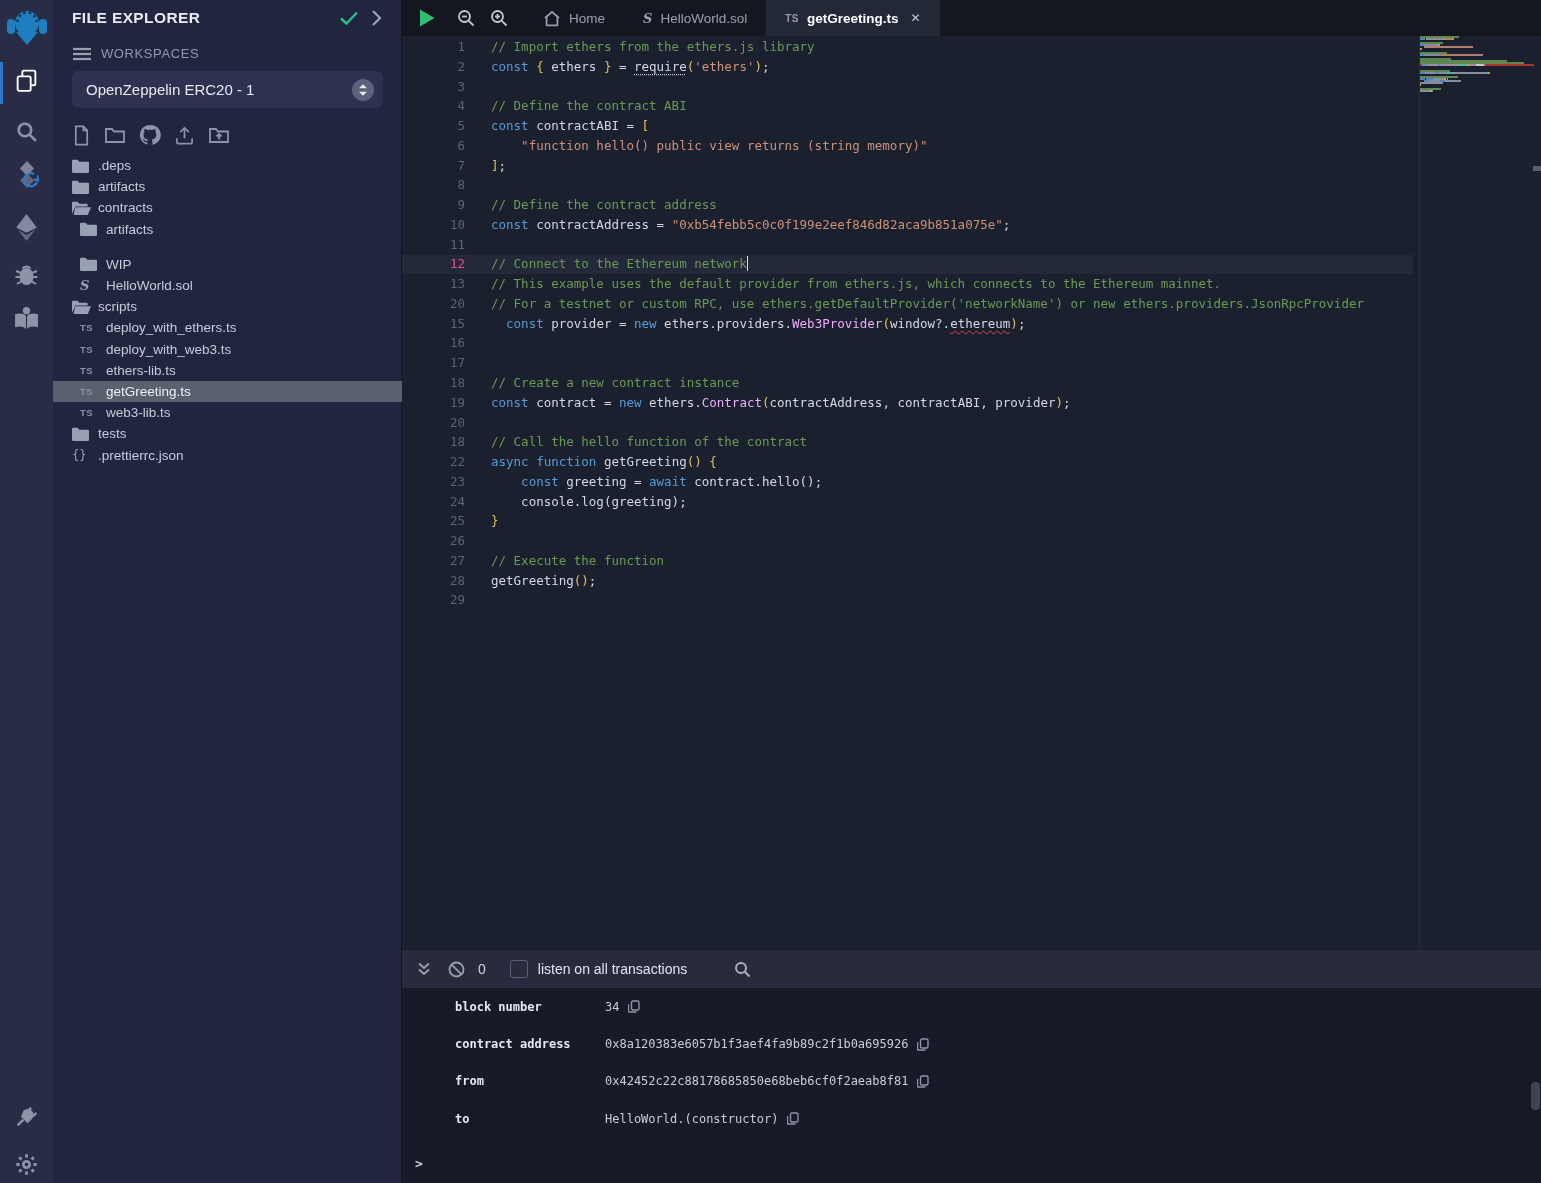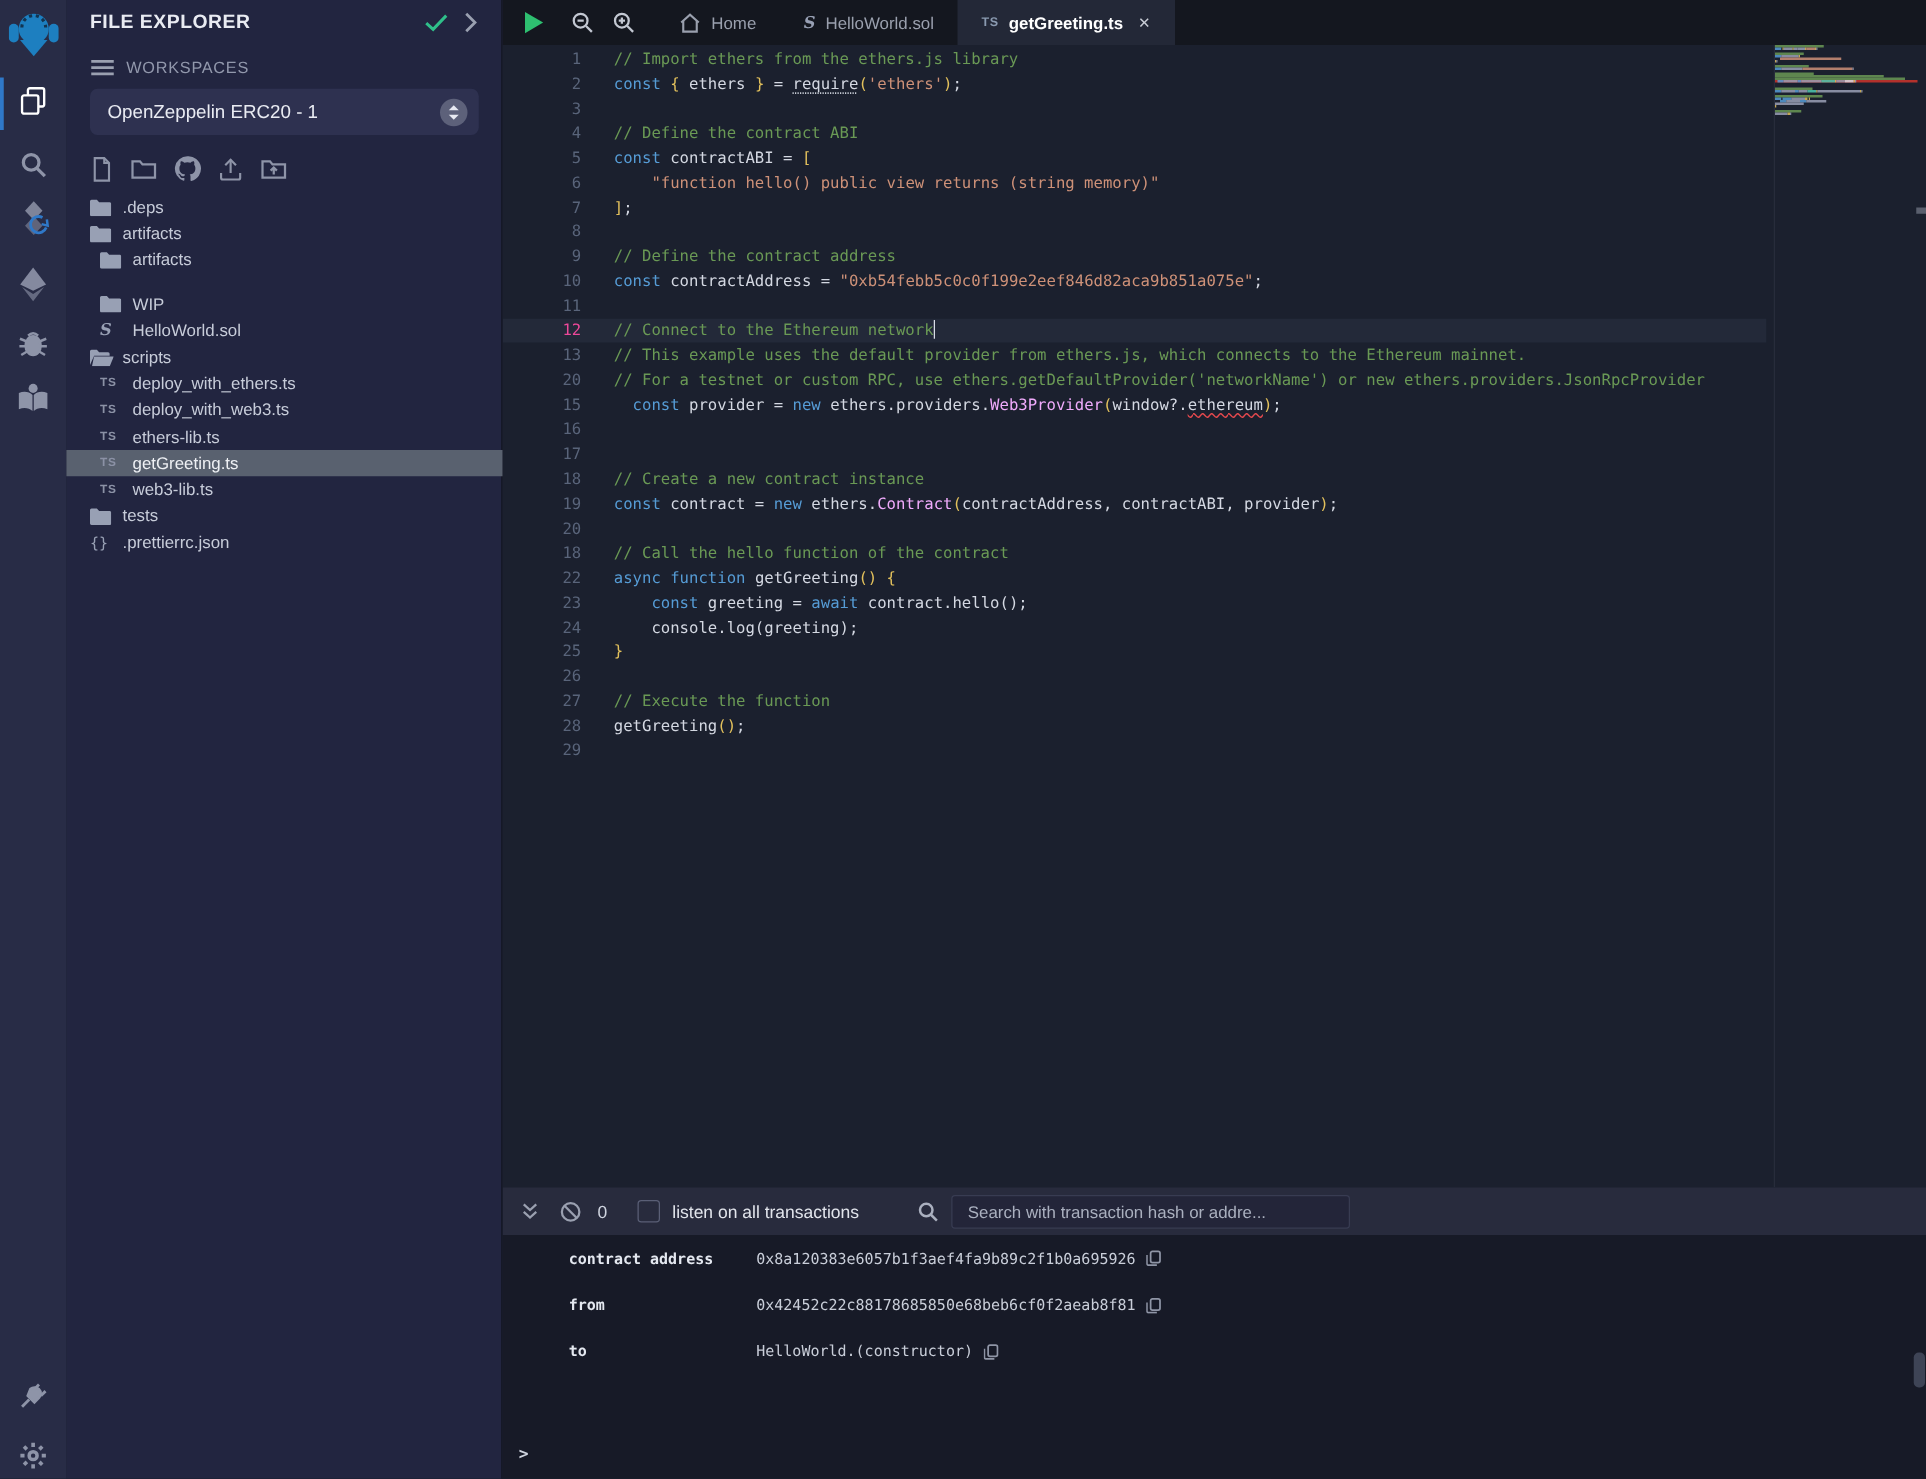--- a/index.html
+++ b/index.html
@@ -250,20 +250,29 @@
         </span>
         <span>.deps</span>
       </div>
       <div class="trow" style="padding-left: 19px;">
         <span class="ticon">
           <svg width="17" height="14" viewBox="0 0 17 14" fill="#98a0b4">
             <path d="M0 2 a1.2 1.2 0 0 1 1.2 -1.2 h4.3 l1.8 2 h8.5 a1.2 1.2 0 0 1 1.2 1.2 v8.8 a1.2 1.2 0 0 1 -1.2 1.2 h-14.6 a1.2 1.2 0 0 1 -1.2 -1.2 z"></path>
           </svg>
         </span>
         <span>artifacts</span>
+      </div>
+      <div class="trow" style="padding-left: 19px;">
+        <span class="ticon">
+          <svg width="19" height="14" viewBox="0 0 19 14" fill="#98a0b4">
+            <path d="M0 2 a1.2 1.2 0 0 1 1.2 -1.2 h4.3 l1.8 2 h7.2 a1.2 1.2 0 0 1 1.2 1.2 v1.5 h-12.4 l-3.3 7.5 z"></path>
+            <path d="M3.2 6.2 h15.8 l-3.2 7.8 h-14.2 z"></path>
+          </svg>
+        </span>
+        <span>contracts</span>
       </div>
       <div class="trow" style="padding-left: 27px;">
         <span class="ticon">
           <svg width="17" height="14" viewBox="0 0 17 14" fill="#98a0b4">
             <path d="M0 2 a1.2 1.2 0 0 1 1.2 -1.2 h4.3 l1.8 2 h8.5 a1.2 1.2 0 0 1 1.2 1.2 v8.8 a1.2 1.2 0 0 1 -1.2 1.2 h-14.6 a1.2 1.2 0 0 1 -1.2 -1.2 z"></path>
           </svg>
         </span>
         <span>artifacts</span>
       </div>
       <div class="trow" style="padding-left: 27px; margin-top: 14px;">
@@ -464,24 +473,33 @@
         </span>
       <span class="t-count">0</span>
       <span class="t-check"></span>
       <span class="t-listen">listen on all transactions</span>
       <span class="mi t-search-ic">
           <svg width="17" height="17" viewBox="0 0 17 17" fill="none" stroke="#aab0bf" stroke-width="2">
             <circle cx="7" cy="7" r="5"></circle>
             <line x1="10.8" y1="10.8" x2="15.5" y2="15.5"></line>
           </svg>
         </span>
-      <input class="t-input" placeholder="Search with transaction hash or addre..." style="">
     </div>
     <div class="termbody">
       <div id="trx-rows">
+          <div class="trxrow">
+            <span class="trx-label">block number</span>
+            <span class="trx-value">34</span>
+            <span class="trx-copy">
+              <svg width="12" height="13" viewBox="0 0 12 13" fill="none" stroke="#8f95a6" stroke-width="1.4">
+                <rect x="3.5" y="1" width="7.5" height="9" rx="1.5"></rect>
+                <path d="M8.5 12 h-7 a1 1 0 0 1 -1 -1 V4"></path>
+              </svg>
+            </span>
+          </div>
           <div class="trxrow">
             <span class="trx-label">contract address</span>
             <span class="trx-value">0x8a120383e6057b1f3aef4fa9b89c2f1b0a695926</span>
             <span class="trx-copy">
               <svg width="12" height="13" viewBox="0 0 12 13" fill="none" stroke="#8f95a6" stroke-width="1.4">
                 <rect x="3.5" y="1" width="7.5" height="9" rx="1.5"></rect>
                 <path d="M8.5 12 h-7 a1 1 0 0 1 -1 -1 V4"></path>
               </svg>
             </span>
           </div>

